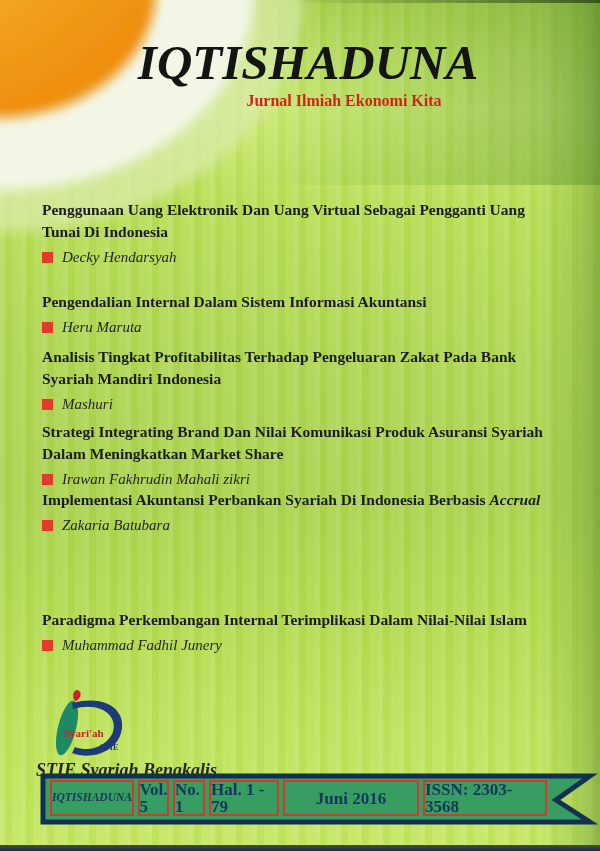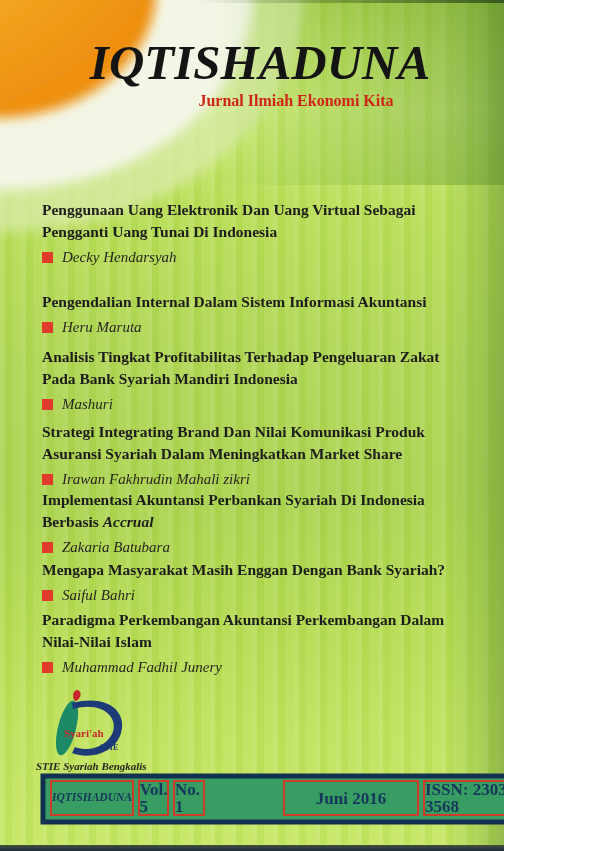--- a/index.html
+++ b/index.html
@@ -1,18 +1,18 @@
 <!DOCTYPE html>
 <html><head>
 <meta charset="utf-8">
 <style>
   html,body{margin:0;padding:0;}
   #cover{
     position:relative;
-    width:504px;height:851px;
+    width:600px;height:851px;
     overflow:hidden;
     font-family:"Liberation Serif", serif;
     background:#e5e5e5;
   }
   
   .bg-base{
     position:absolute;inset:0;
     background:
       repeating-linear-gradient(90deg,
         rgba(255,255,255,0.10) 0px, rgba(255,255,255,0.10) 5px,
@@ -65,21 +65,21 @@
     margin-top:5px;font-size:15px;font-style:italic;color:#26261f;line-height:18px;
   }
   .bullet{
     display:inline-block;width:11px;height:11px;background:#e23b2c;
     margin-right:9px;vertical-align:-1px;
   }
   
   .logo{position:absolute;left:30px;top:686px;width:110px;height:80px;}
   .institution{
     position:absolute;left:36px;top:760px;
-    font-size:11px;font-weight:bold;font-style:italic;color:#26261f;
+    font-size:18px;font-weight:bold;font-style:italic;color:#26261f;
   }
   
   .ribbon-svg{position:absolute;left:38px;top:768px;width:560px;height:64px;}
   .ribbon-cell{
     position:absolute;top:780px;height:36px;box-sizing:border-box;
     border:2px solid #cf3b28;
     display:flex;align-items:center;justify-content:center;
     font-size:17px;font-weight:bold;color:#16365c;
     background:rgba(0,0,0,0);line-height:1;
   }
@@ -138,27 +138,23 @@
   <div class="article" style="top:421px">
     <div class="a-title">Strategi Integrating Brand Dan Nilai Komunikasi Produk Asuransi Syariah Dalam Meningkatkan Market Share</div>
     <div class="a-author"><span class="bullet"></span><span>Irawan Fakhrudin Mahali zikri</span></div>
   </div>
 
   <div class="article" style="top:489px">
     <div class="a-title"><span>Implementasi Akuntansi Perbankan Syariah Di Indonesia Berbasis </span><span class="ital">Accrual</span></div>
     <div class="a-author"><span class="bullet"></span><span>Zakaria Batubara</span></div>
   </div>
 
-  <div class="article" style="top:559px">
-    <div class="a-title">Mengapa Masyarakat Masih Enggan Dengan Bank Syariah?</div>
-    <div class="a-author"><span class="bullet"></span><span>Saiful Bahri</span></div>
-  </div>
 
   <div class="article" style="top:609px">
-    <div class="a-title">Paradigma Perkembangan Akuntansi Perkembangan Dalam Nilai-Nilai Islam</div>
+    <div class="a-title">Paradigma Perkembangan Internal Terimplikasi Dalam Nilai-Nilai Islam</div>
     <div class="a-author"><span class="bullet"></span><span>Muhammad Fadhil Junery</span></div>
   </div>
 
   <svg class="logo" viewBox="0 0 110 80">
 
     <ellipse cx="37" cy="42" rx="9" ry="28" transform="rotate(14 37 42)" fill="#1c8a66"></ellipse>
 
     <path d="M44,14 C41,6 47,1 50,6 C52,9 49,14 46,15 Z" fill="#c8242b"></path>
 
     <path d="M42,17 C80,7 99,28 90,50 C83,67 60,74 42,67 L45,61 C61,67 78,59 83,46 C88,31 72,15 43,23 Z" fill="#1d3b78"></path>
@@ -166,17 +162,18 @@
     <text x="70" y="64" font-family="Liberation Serif, serif" font-size="8" font-weight="bold" fill="#1d3b78">STIE</text>
   </svg>
   <div class="institution">STIE Syariah Bengkalis</div>
 
   <svg class="ribbon-svg" viewBox="0 0 560 64">
     <path d="M5,8 L552,8 L518,32 L552,54 L5,54 Z" fill="#379d62" stroke="#12304f" stroke-width="5" stroke-linejoin="miter"></path>
   </svg>
   <div class="ribbon-cell cell-journal">IQTISHADUNA</div>
   <div class="ribbon-cell cell-vol">Vol. 5</div>
   <div class="ribbon-cell cell-no">No. 1</div>
+  <div class="ribbon-cell cell-hal">Hal. 1 - 79</div>
   <div class="ribbon-cell cell-date">Juni 2016</div>
   <div class="ribbon-cell cell-issn">ISSN: 2303-3568</div>
 
   <div class="bottom-strip"></div>
 </div>
 
 </body></html>

